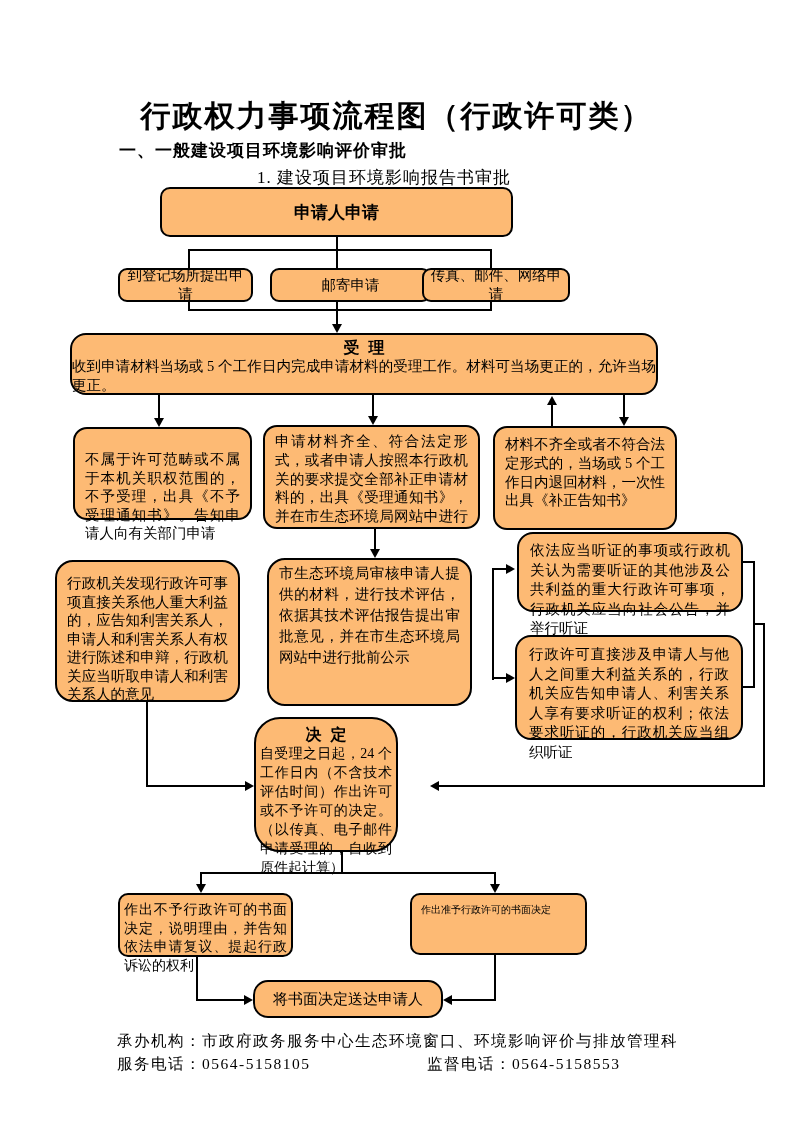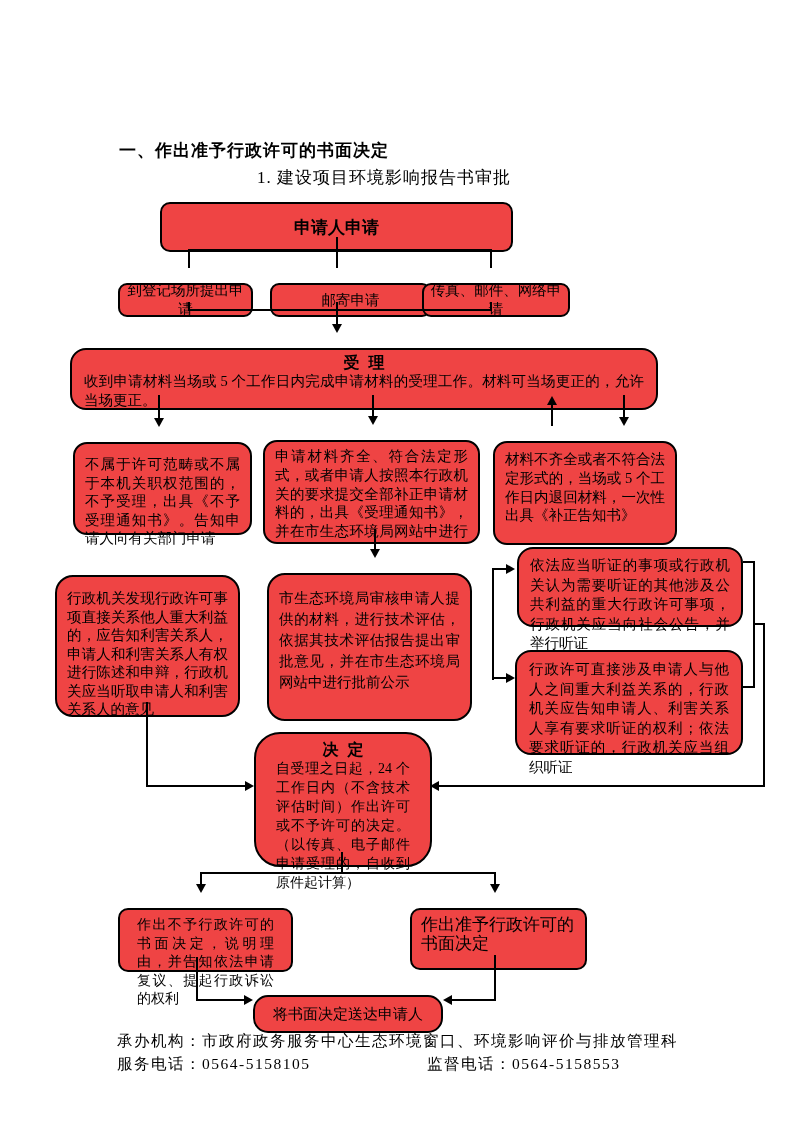--- a/index.html
+++ b/index.html
@@ -22,97 +22,97 @@
     font-size:17px;font-weight:bold;
     font-family:"Liberation Sans","DejaVu Sans",sans-serif;
     letter-spacing:1px;
   }
   .subsection{
     position:absolute;left:257px;top:166px;
     font-size:17px;letter-spacing:1px;
   }
   .node{
     position:absolute;box-sizing:border-box;
-    border:2px solid #000;border-radius:14px;background:#ef4444;
+    border:2px solid #000;border-radius:14px;background:#fdba74;
     font-size:14.5px;line-height:19px;
     text-align:justify;
     padding:8px 10px;
-    margin-top:15px;
   }
   .node .bt{display:block;font-weight:bold;text-align:center;white-space:pre;
     font-family:"Liberation Sans","DejaVu Sans",sans-serif;}
   .center{display:flex;align-items:center;justify-content:center;text-align:center;padding:2px 6px;}
   .line{position:absolute;background:#000;}
   .ah{position:absolute;width:0;height:0;}
   .ah-d{border-left:5px solid transparent;border-right:5px solid transparent;border-top:9px solid #000;}
   .ah-u{border-left:5px solid transparent;border-right:5px solid transparent;border-bottom:9px solid #000;}
   .ah-r{border-top:5px solid transparent;border-bottom:5px solid transparent;border-left:9px solid #000;}
   .ah-l{border-top:5px solid transparent;border-bottom:5px solid transparent;border-right:9px solid #000;}
   .footer-line{position:absolute;font-size:15.5px;letter-spacing:1.5px;}
 </style>
 </head>
 <body>
 
 <div id="page">
 
-  <div class="section">一、作出准予行政许可的书面决定</div>
+  <div class="title">行政权力事项流程图（行政许可类）</div>
+  <div class="section">一、一般建设项目环境影响评价审批</div>
   <div class="subsection">1. 建设项目环境影响报告书审批</div>
 
   <div class="node center" style="left:160px;top:187px;width:353px;height:50px;border-radius:10px;font-size:17px;font-weight:bold;font-family:'Liberation Sans','DejaVu Sans',sans-serif;">
     <span>申请人申请</span>
   </div>
 
   <div class="node center" style="left:118px;top:268px;width:135px;height:34px;border-radius:9px;">
     <span>到登记场所提出申请</span>
   </div>
   <div class="node center" style="left:270px;top:268px;width:161px;height:34px;border-radius:9px;">
     <span>邮寄申请</span>
   </div>
   <div class="node center" style="left:422px;top:268px;width:148px;height:34px;border-radius:9px;text-align:center;">
     <span>传真、邮件、网络申请</span>
   </div>
 
-  <div class="node" style="left:70px;top:333px;width:588px;height:62px;border-radius:16px;padding:3px 12px;">
+  <div class="node" style="left:70px;top:333px;width:588px;height:62px;border-radius:16px;padding:3px 0;">
     <span class="bt" style="font-size:16px;">受  理</span>
     <span>收到申请材料当场或 5 个工作日内完成申请材料的受理工作。材料可当场更正的，允许当场更正。</span>
   </div>
 
-  <div class="node" style="left:73px;top:427px;width:179px;height:93px;padding:11px 10px;line-height:18.5px;">
+  <div class="node" style="left:73px;top:427px;width:179px;height:93px;padding:21px 10px;line-height:18.5px;">
     <span>不属于许可范畴或不属于本机关职权范围的，不予受理，出具《不予受理通知书》。告知申请人向有关部门申请</span>
   </div>
   <div class="node" style="left:263px;top:425px;width:217px;height:104px;padding:5px 10px;line-height:18.8px;overflow:hidden;">
     <span>申请材料齐全、符合法定形式，或者申请人按照本行政机关的要求提交全部补正申请材料的，出具《受理通知书》，并在市生态环境局网站中进行受理公示</span>
   </div>
   <div class="node" style="left:493px;top:426px;width:184px;height:104px;padding:7px 10px;line-height:18.8px;">
     <span>材料不齐全或者不符合法定形式的，当场或 5 个工作日内退回材料，一次性出具《补正告知书》</span>
   </div>
 
   <div class="node" style="left:55px;top:560px;width:185px;height:142px;border-radius:18px;padding:12px 10px;line-height:18.5px;">
     <span>行政机关发现行政许可事项直接关系他人重大利益的，应告知利害关系人，申请人和利害关系人有权进行陈述和申辩，行政机关应当听取申请人和利害关系人的意见</span>
   </div>
-  <div class="node" style="left:267px;top:558px;width:205px;height:148px;border-radius:18px;padding:13px 10px;line-height:21px;">
+  <div class="node" style="left:267px;top:558px;width:205px;height:148px;border-radius:18px;padding:3px 10px;line-height:21px;">
     <span>市生态环境局审核申请人提供的材料，进行技术评估，依据其技术评估报告提出审批意见，并在市生态环境局网站中进行批前公示</span>
   </div>
 
   <div class="node" style="left:517px;top:532px;width:226px;height:80px;border-radius:16px;padding:7px 11px;line-height:19.5px;">
     <span>依法应当听证的事项或行政机关认为需要听证的其他涉及公共利益的重大行政许可事项，行政机关应当向社会公告，并举行听证</span>
   </div>
   <div class="node" style="left:515px;top:635px;width:228px;height:105px;border-radius:16px;padding:8px 12px;line-height:19.5px;">
     <span>行政许可直接涉及申请人与他人之间重大利益关系的，行政机关应告知申请人、利害关系人享有要求听证的权利；依法要求听证的，行政机关应当组织听证</span>
   </div>
 
-  <div class="node" style="left:254px;top:717px;width:178px;height:135px;border-radius:26px;padding:6px 20px;font-size:14px;line-height:19px;">
+  <div class="node" style="left:254px;top:717px;width:144px;height:135px;border-radius:26px;padding:6px 4px;font-size:14px;line-height:19px;">
     <span class="bt" style="font-size:16px;">决  定</span>
     <span>自受理之日起，24 个工作日内（不含技术评估时间）作出许可或不予许可的决定。（以传真、电子邮件申请受理的，自收到原件起计算）</span>
   </div>
 
-  <div class="node" style="left:118px;top:893px;width:175px;height:64px;border-radius:10px;padding:6px 17px;font-size:14px;line-height:18.5px;">
+  <div class="node" style="left:118px;top:893px;width:175px;height:64px;border-radius:10px;padding:6px 4px;font-size:14px;line-height:18.5px;">
     <span>作出不予行政许可的书面决定，说明理由，并告知依法申请复议、提起行政诉讼的权利</span>
   </div>
-  <div class="node" style="left:410px;top:893px;width:177px;height:62px;border-radius:10px;padding:6px 9px;font-size:17px;line-height:18.5px;text-align:left;">
+  <div class="node" style="left:410px;top:893px;width:177px;height:62px;border-radius:10px;padding:6px 9px;font-size:10px;line-height:18.5px;text-align:left;">
     <span>作出准予行政许可的书面决定</span>
   </div>
 
   <div class="node center" style="left:253px;top:980px;width:190px;height:38px;border-radius:15px;font-size:15px;">
     <span>将书面决定送达申请人</span>
   </div>
 
   <div class="line" style="left:336px;top:237px;width:2px;height:31px;"></div>
   <div class="line" style="left:188px;top:249px;width:304px;height:2px;"></div>
   <div class="line" style="left:188px;top:249px;width:2px;height:19px;"></div>

